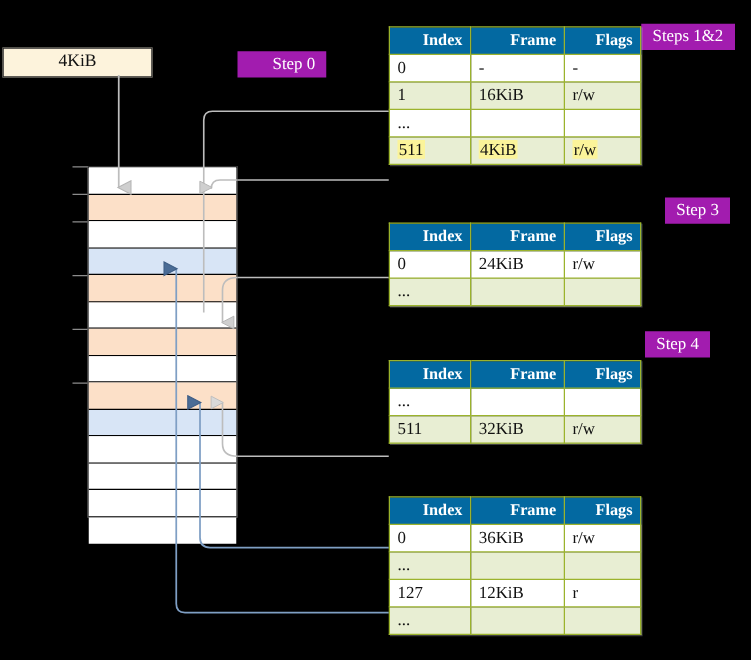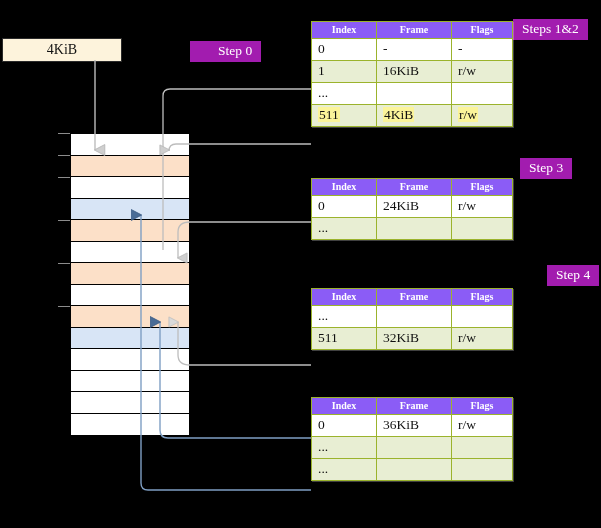--- a/index.html
+++ b/index.html
@@ -60,27 +60,27 @@
 
   
   table.pt{
     position:absolute;
     border-collapse:collapse;
     font-family:"Liberation Serif", serif;
     font-size:13.5px;
     box-shadow:1px 1px 0 rgba(255,255,255,.25);
   }
   table.pt th{
-    background:#8b5cf6;
+    background:#0369a1;
     color:#ffffff;
     font-weight:bold;
-    text-align:center;
+    text-align:right;
     padding:2px 6px 3px 6px;
     border:1px solid #9bb32c;
-    font-size:10px;
+    font-size:13px;
   }
   table.pt td{
     border:1px solid #9bb32c;
     padding:2px 6px 3px 6px;
     color:#111;
     background:#ffffff;
     height:15px;
   }
   table.pt tr.alt td{background:#e8eed3;}
   table.pt td.c-index{width:52px;}
@@ -93,22 +93,22 @@
 
   svg.wires{position:absolute;left:0;top:0;width:601px;height:528px;pointer-events:none;}
 </style>
 </head>
 <body>
 
 <div class="canvas">
 
   <div class="badge" style="left:190px;top:41px;padding-left:28px;">Step 0</div>
   <div class="badge" style="left:513px;top:19px;">Steps 1&amp;2</div>
-  <div class="badge" style="left:520px;top:158px;">Step 3</div>
-  <div class="badge" style="left:547px;top:265px;">Step 4</div>
+  <div class="badge" style="left:532px;top:158px;">Step 3</div>
+  <div class="badge" style="left:516px;top:265px;">Step 4</div>
 
   <div class="kib-box">4KiB</div>
 
   <div class="tick" style="top:133px;"></div>
   <div class="tick" style="top:155px;"></div>
   <div class="tick" style="top:177px;"></div>
   <div class="tick" style="top:220px;"></div>
   <div class="tick" style="top:263px;"></div>
   <div class="tick" style="top:306px;"></div>
 
@@ -245,20 +245,25 @@
         <tr>
           <td class="c-index">0</td>
           <td class="c-frame">36KiB</td>
           <td class="c-flags">r/w</td>
         </tr>
         <tr class="alt">
           <td class="c-index">...</td>
           <td class="c-frame"></td>
           <td class="c-flags"></td>
         </tr>
+        <tr>
+          <td class="c-index">127</td>
+          <td class="c-frame">12KiB</td>
+          <td class="c-flags">r</td>
+        </tr>
         <tr class="alt">
           <td class="c-index">...</td>
           <td class="c-frame"></td>
           <td class="c-flags"></td>
         </tr>
       </tbody>
     </table>
 
 </div>
 

